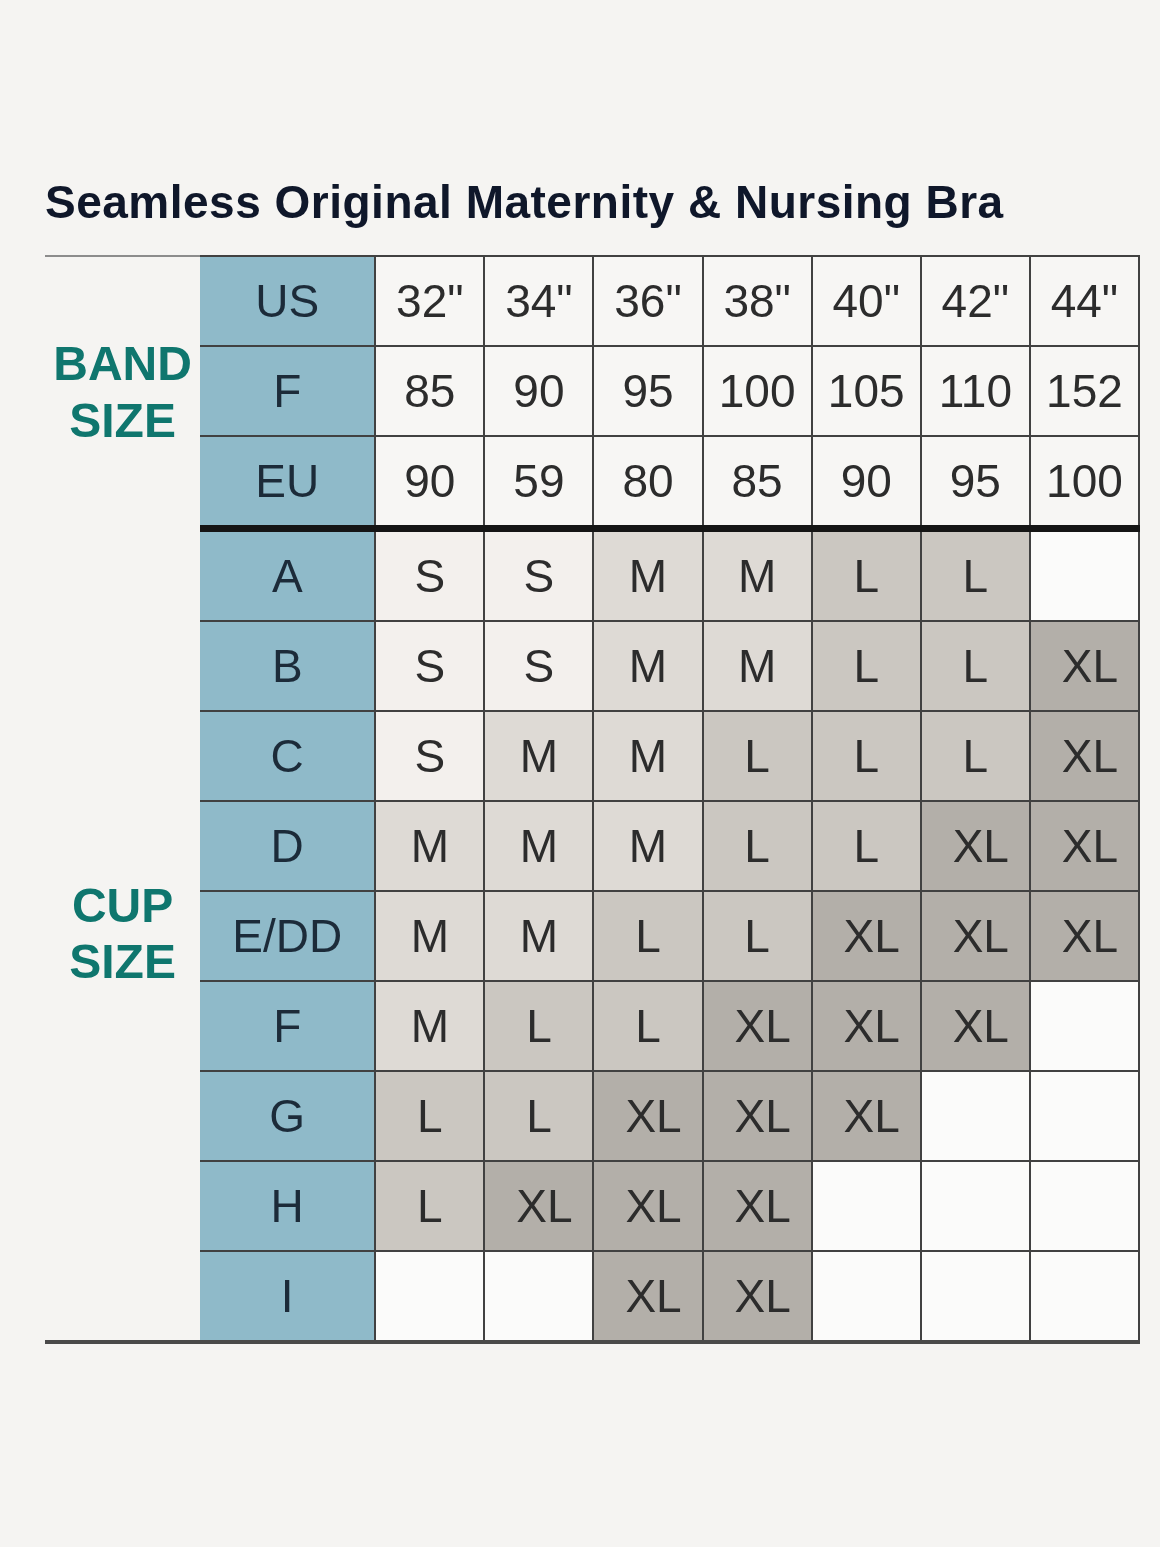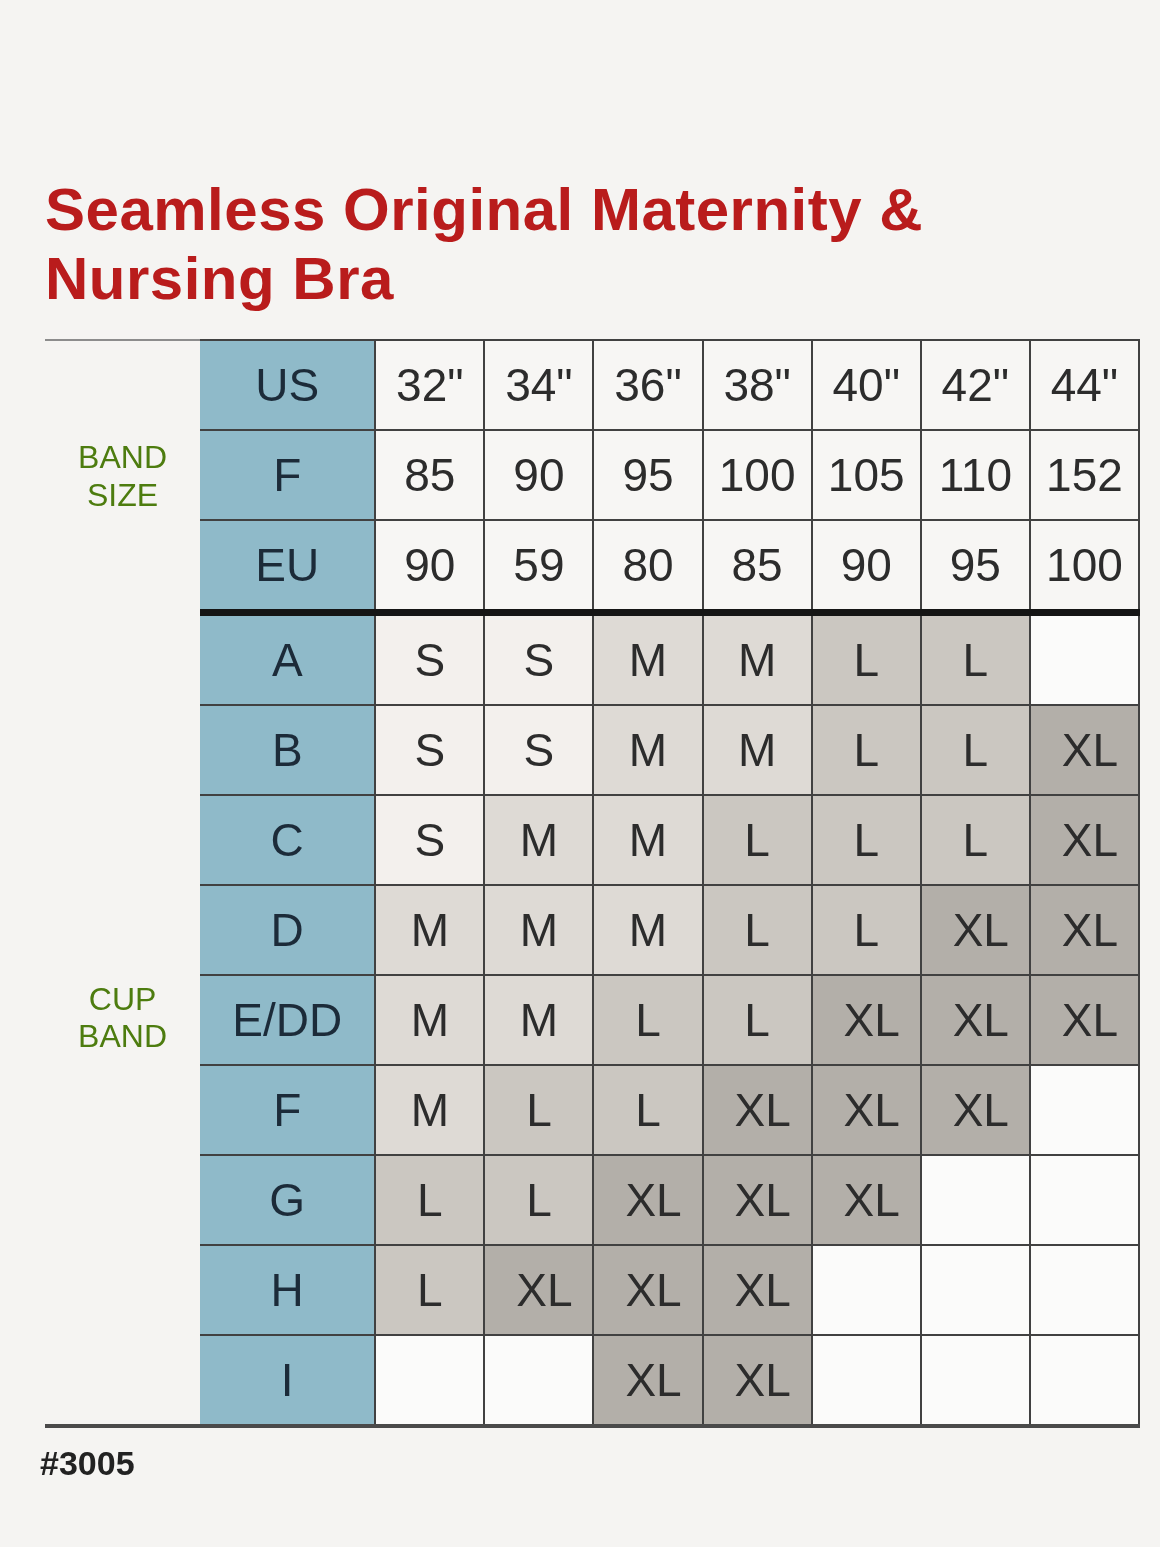--- a/index.html
+++ b/index.html
@@ -4,40 +4,40 @@
 <style>
   html, body { margin: 0; padding: 0; }
   body {
     width: 1160px; height: 1547px;
     background: #f5f4f2;
     font-family: "Liberation Sans", sans-serif;
     color: #2c2c2c;
   }
   .page { padding: 175px 20px 0 45px; box-sizing: border-box; }
   .title {
-    font-size: 60px; font-weight: 700; color: #b91c1c;
+    font-size: 46px; font-weight: 700; color: #0f172a;
     margin: 0 0 26px 0; letter-spacing: 0.5px;
   }
   table.size-chart {
     border-collapse: collapse; table-layout: fixed;
     width: 1095px;
     border-top: 2px solid #8c8c8c;
     border-bottom: 4px solid #4a4a4a;
   }
   td {
     height: 88px; padding: 0;
     text-align: center; vertical-align: middle;
     font-size: 46px;
     border: 2px solid #414141;
     overflow: hidden;
   }
   td.label-cell {
     border: 0; background: transparent;
-    font-weight: 400; font-size: 32px; line-height: 1.18;
-    color: #4d7c0f; padding: 0 6px;
+    font-weight: 700; font-size: 48px; line-height: 1.18;
+    color: #0f766e; padding: 0 6px;
   }
   td.hdr-cell {
     background: #8fbac9; color: #1c2b39;
     border-left: 0; font-weight: 400;
   }
   td.c-band { background: #f7f6f4; }
   td.c-s    { background: #f3f0ed; }
   td.c-m    { background: #dedad5; }
   td.c-l    { background: #cbc7c1; }
   td.c-xl   { background: #b3afa9; padding-left: 11px; }
@@ -92,21 +92,21 @@
           <td class="hdr-cell">EU</td>
           <td class="c-band">90</td>
           <td class="c-band">59</td>
           <td class="c-band">80</td>
           <td class="c-band">85</td>
           <td class="c-band">90</td>
           <td class="c-band">95</td>
           <td class="c-band">100</td>
         </tr>
         <tr>
-          <td class="label-cell thick-top" rowspan="9">CUP BAND</td>
+          <td class="label-cell thick-top" rowspan="9">CUP SIZE</td>
           <td class="hdr-cell thick-top">A</td>
           <td class="c-s thick-top">S</td>
           <td class="c-s thick-top">S</td>
           <td class="c-m thick-top">M</td>
           <td class="c-m thick-top">M</td>
           <td class="c-l thick-top">L</td>
           <td class="c-l thick-top">L</td>
           <td class="c-empty thick-top"></td>
         </tr>
         <tr>
@@ -185,14 +185,13 @@
           <td class="c-empty"></td>
           <td class="c-xl">XL</td>
           <td class="c-xl">XL</td>
           <td class="c-empty"></td>
           <td class="c-empty"></td>
           <td class="c-empty"></td>
         </tr>
       </tbody>
   </table>
 
-  <div class="footer-code">#3005</div>
 </div>
 
 </body></html>

